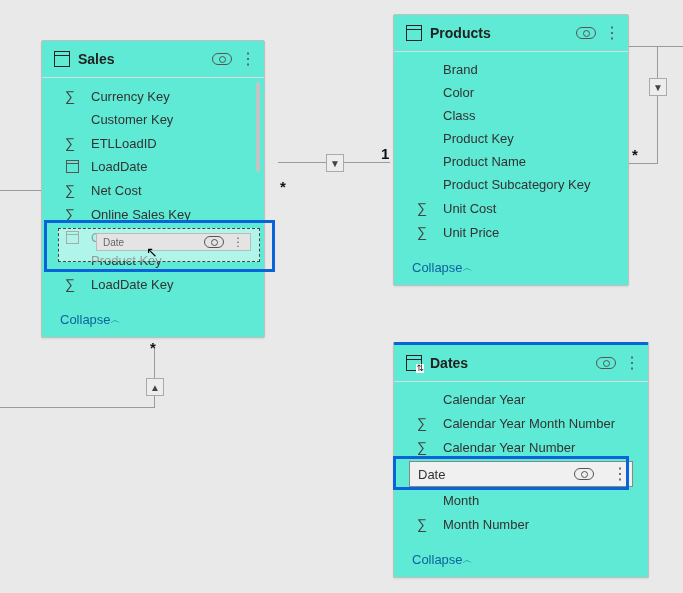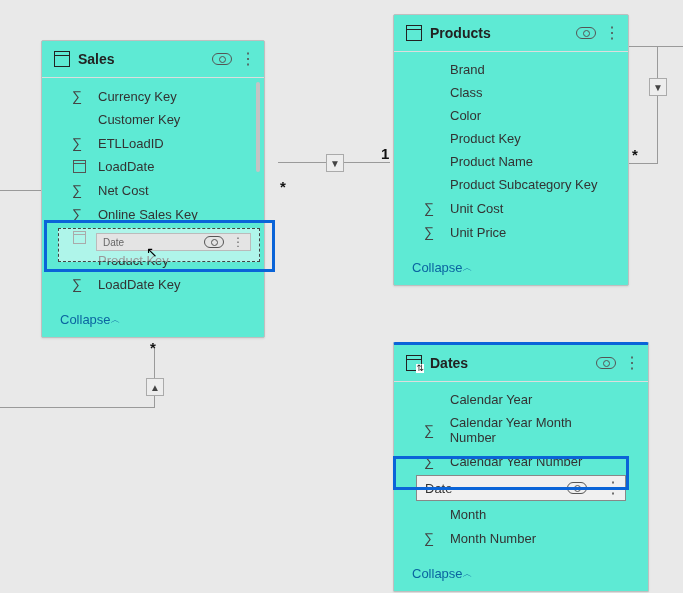--- a/index.html
+++ b/index.html
@@ -46,21 +46,21 @@
   }
   .eye-icon {
     width: 20px; height: 12px; border: 1.2px solid #555;
     border-radius: 60% / 100%; position: relative; display: inline-block;
   }
   .eye-icon::after {
     content: ""; position: absolute; top: 2px; left: 6px;
     width: 5px; height: 5px; border: 1.2px solid #555; border-radius: 50%;
   }
   .more-icon { width: 12px; display: inline-block; text-align: center; font-size: 16px; line-height: 1; color: #555; }
-  .fields { padding: 6px 12px; max-height: 260px; position: relative; }
+  .fields { padding: 6px 5px; max-height: 260px; position: relative; }
   .field {
     display: flex; align-items: center;
     padding: 4px 18px; gap: 12px;
     font-size: 13px; color: #333;
   }
   .sigma {
     width: 14px; display: inline-block; font-size: 14px; color: #444;
     font-family: "Segoe UI Symbol", sans-serif;
   }
   .blank-icon { width: 14px; display: inline-block; }
@@ -211,25 +211,25 @@
     <span class="eye-icon"></span>
     <span class="more-icon">⋮</span>
   </div>
   <div class="fields">
     <div class="field">
         <span class="blank-icon"></span>
         <span>Brand</span>
       </div>
     <div class="field">
         <span class="blank-icon"></span>
+        <span>Color</span>
+      </div>
+    <div class="field">
+        <span class="blank-icon"></span>
         <span>Class</span>
-      </div>
-    <div class="field">
-        <span class="blank-icon"></span>
-        <span>Color</span>
       </div>
     <div class="field">
         <span class="blank-icon"></span>
         <span>Product Key</span>
       </div>
     <div class="field">
         <span class="blank-icon"></span>
         <span>Product Name</span>
       </div>
     <div class="field">

